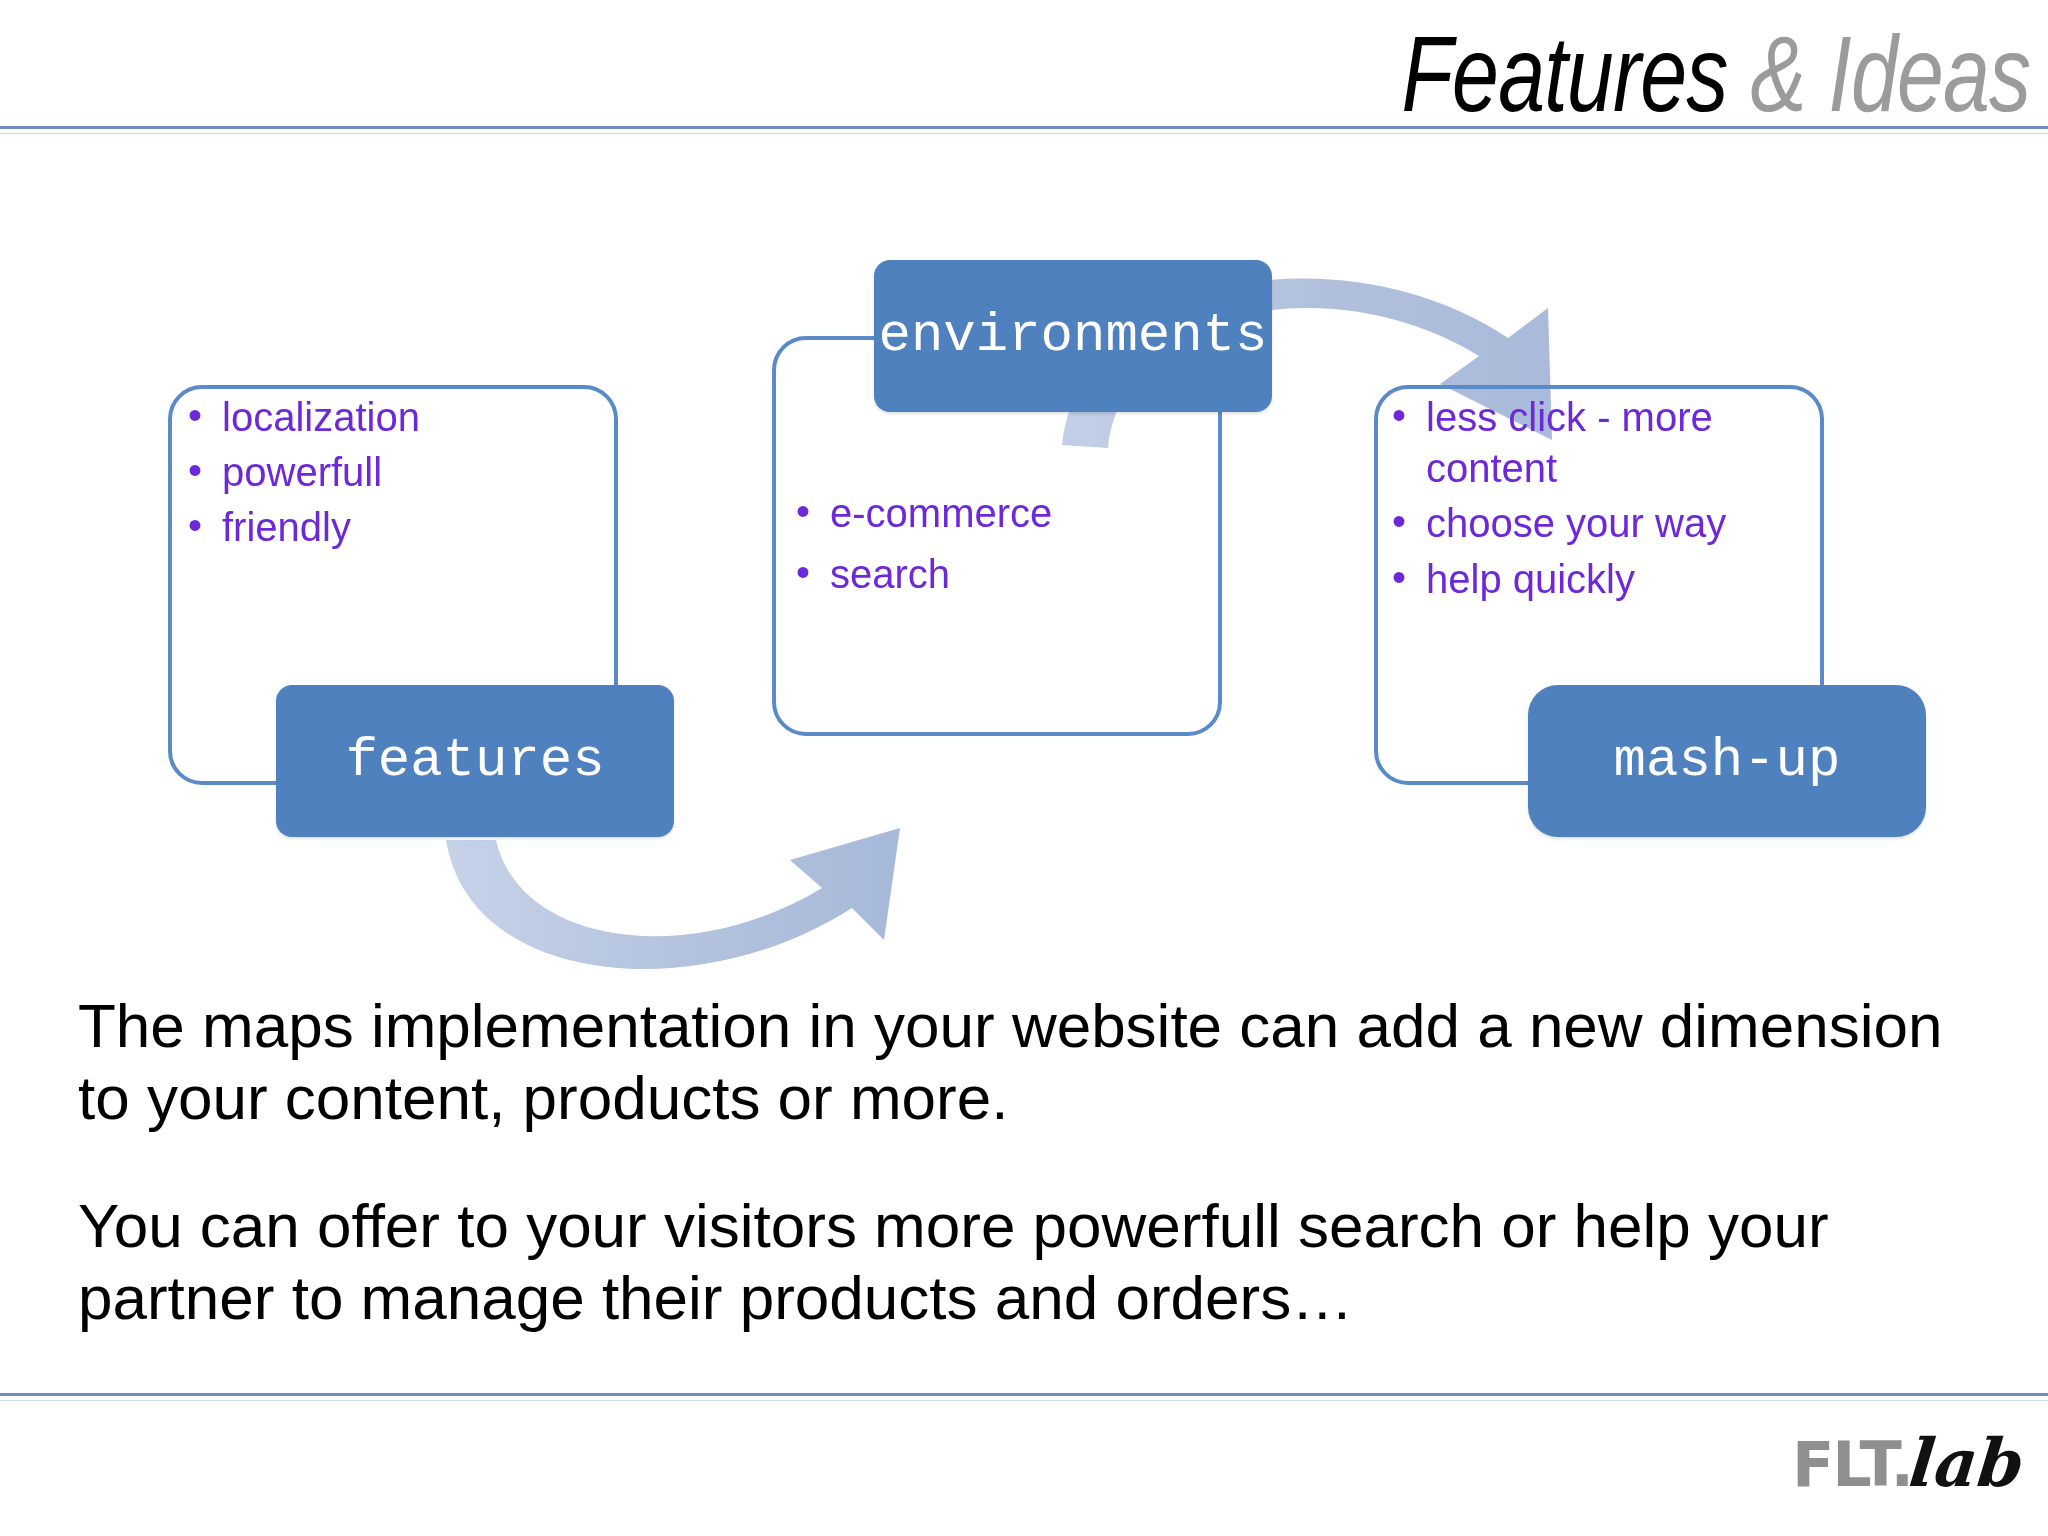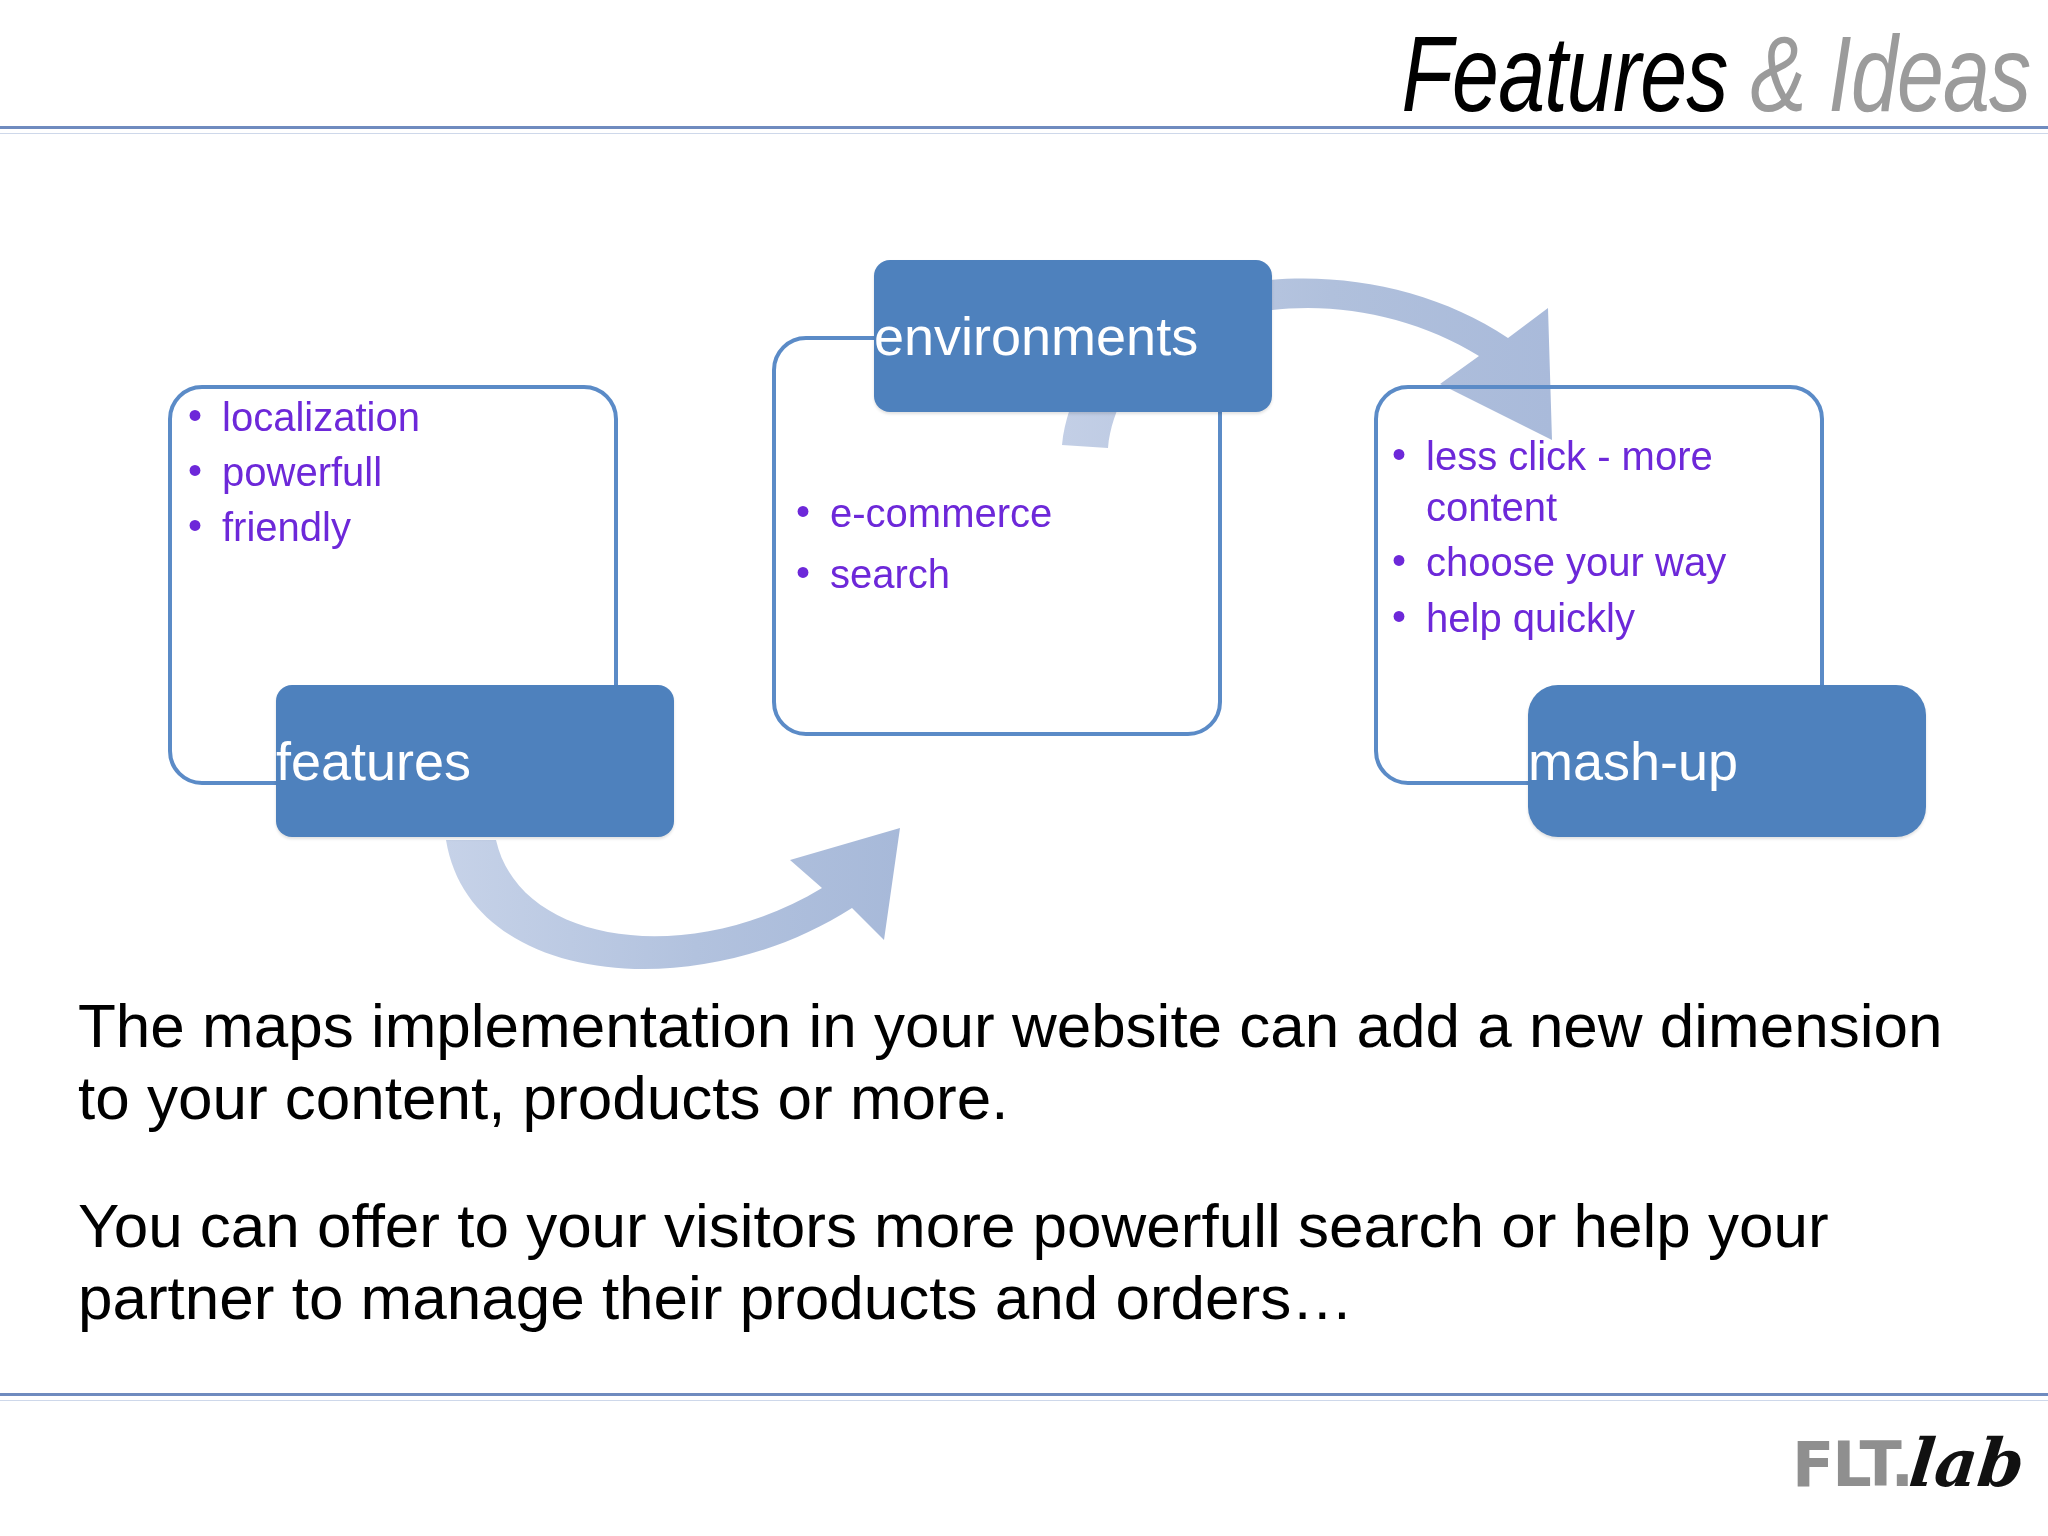--- a/index.html
+++ b/index.html
@@ -95,23 +95,24 @@
     line-height: inherit;
   }
 
   .blue-box {
     position: absolute;
     background: #4e81bd;
     border-radius: 16px;
     box-sizing: border-box;
     display: flex;
     align-items: center;
-    justify-content: flex-start;
+    justify-content: center;
     color: #ffffff;
     box-shadow: 0 2px 3px rgba(0,0,0,0.12);
+    font-family: Liberation Mono, monospace;
   }
   .blue-box-label {
     font-size: 54px;
     line-height: 1;
     white-space: nowrap;
   }
 
   
   #body-text {
     position: absolute;
@@ -237,21 +238,21 @@
       <li>search</li>
     </ul>
   </div>
 
   <div class="blue-box" style="left:874px; top:120px; width:398px; height:152px;">
     <span class="blue-box-label">environments</span>
   </div>
 
   <div class="outline-box" style="left:1374px; top:245px; width:450px; height:400px;"></div>
 
-  <div class="list-wrap" style="left:1386px; top:252px; width:440px; font-size:40px; line-height:1.28;margin-top:39px;">
+  <div class="list-wrap" style="left:1386px; top:252px; width:440px; font-size:40px; line-height:1.28;">
     <ul class="bullet-list">
       <li>less click - more content</li>
       <li>choose your way</li>
       <li>help quickly</li>
     </ul>
   </div>
 
   <div class="blue-box" style="left:1528px; top:545px; width:398px; height:152px;border-radius:30px;">
     <span class="blue-box-label">mash-up</span>
   </div>

